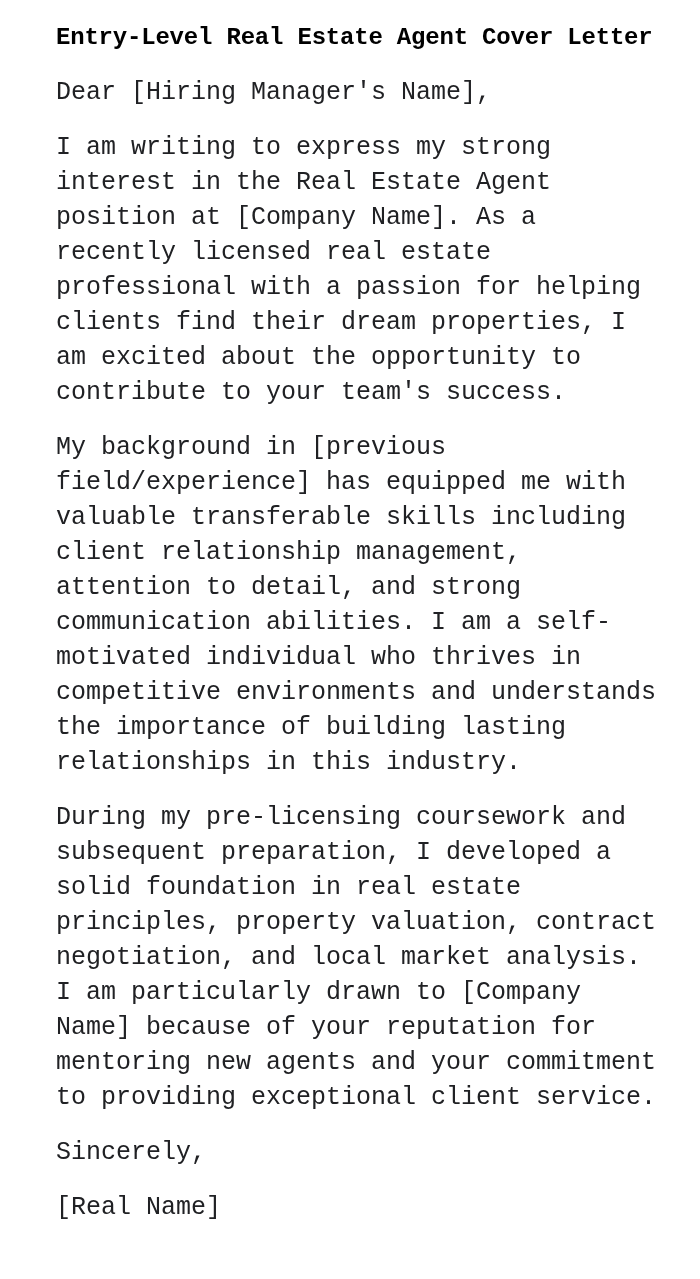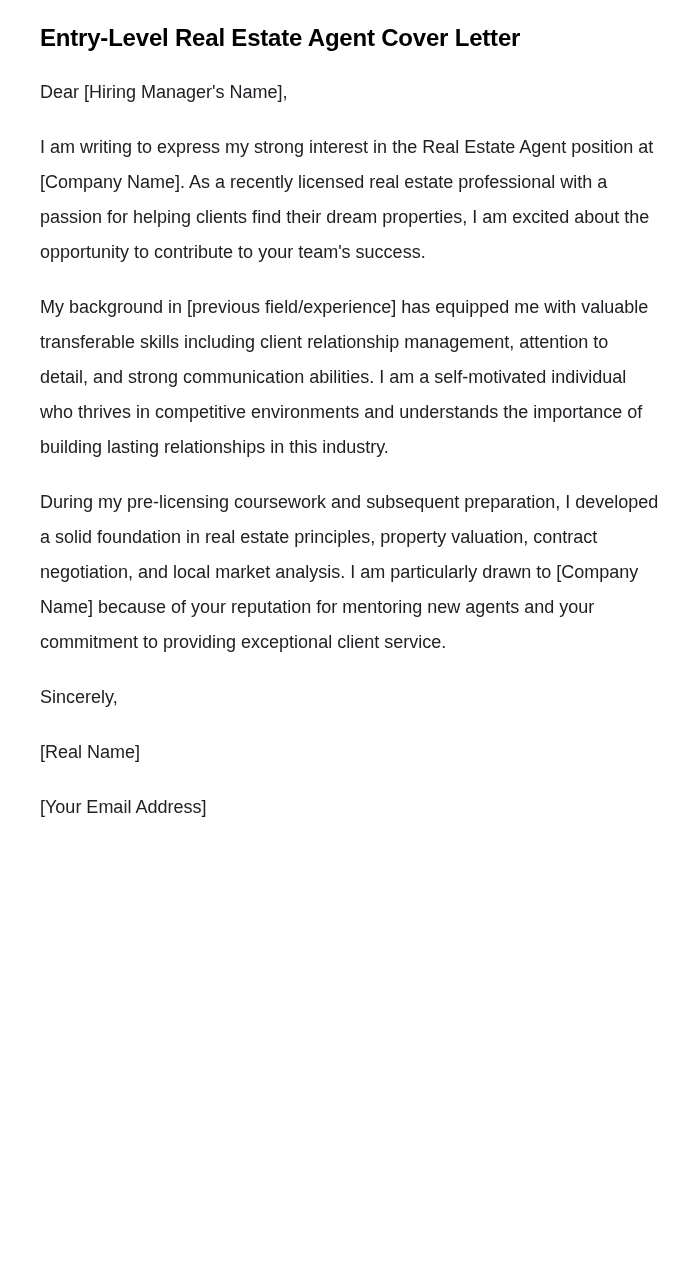--- a/index.html
+++ b/index.html
@@ -5,33 +5,33 @@
   html, body {
     margin: 0;
     padding: 0;
     background: #ffffff;
   }
   .page {
     width: 700px;
     min-height: 1279px;
     box-sizing: border-box;
     background: #ffffff;
-    padding: 22px 40px 40px 40px;
-    font-family: Liberation Sans, sans-serif;
+    padding: 22px 40px 40px 56px;
+    font-family: Liberation Mono, monospace;
   }
   .doc-title {
     font-size: 24px;
     font-weight: 700;
     line-height: 32px;
     letter-spacing: -0.2px;
     color: #000000;
     margin: 0 0 21px 0;
   }
   .doc-paragraph {
-    font-size: 18px;
+    font-size: 25px;
     line-height: 35px;
     color: #202124;
     margin: 16px 0 20px 0;
     max-width: 620px;
   }
   .doc-paragraph:last-child {
     margin-bottom: 0;
   }
 </style>
 </head>
@@ -49,15 +49,14 @@
 
   <p class="doc-paragraph">During my pre-licensing coursework and subsequent preparation, I developed a solid foundation in real estate principles, property valuation, contract negotiation, and local market analysis. I am particularly drawn to [Company Name] because of your reputation for mentoring new agents and your commitment to providing exceptional client service.</p>
 
 
 
   <p class="doc-paragraph">Sincerely,</p>
 
   <p class="doc-paragraph">[Real Name]</p>
 
 
-  <p class="doc-paragraph">[Your Email Address]</p>
 
 </div>
 
 </body></html>

